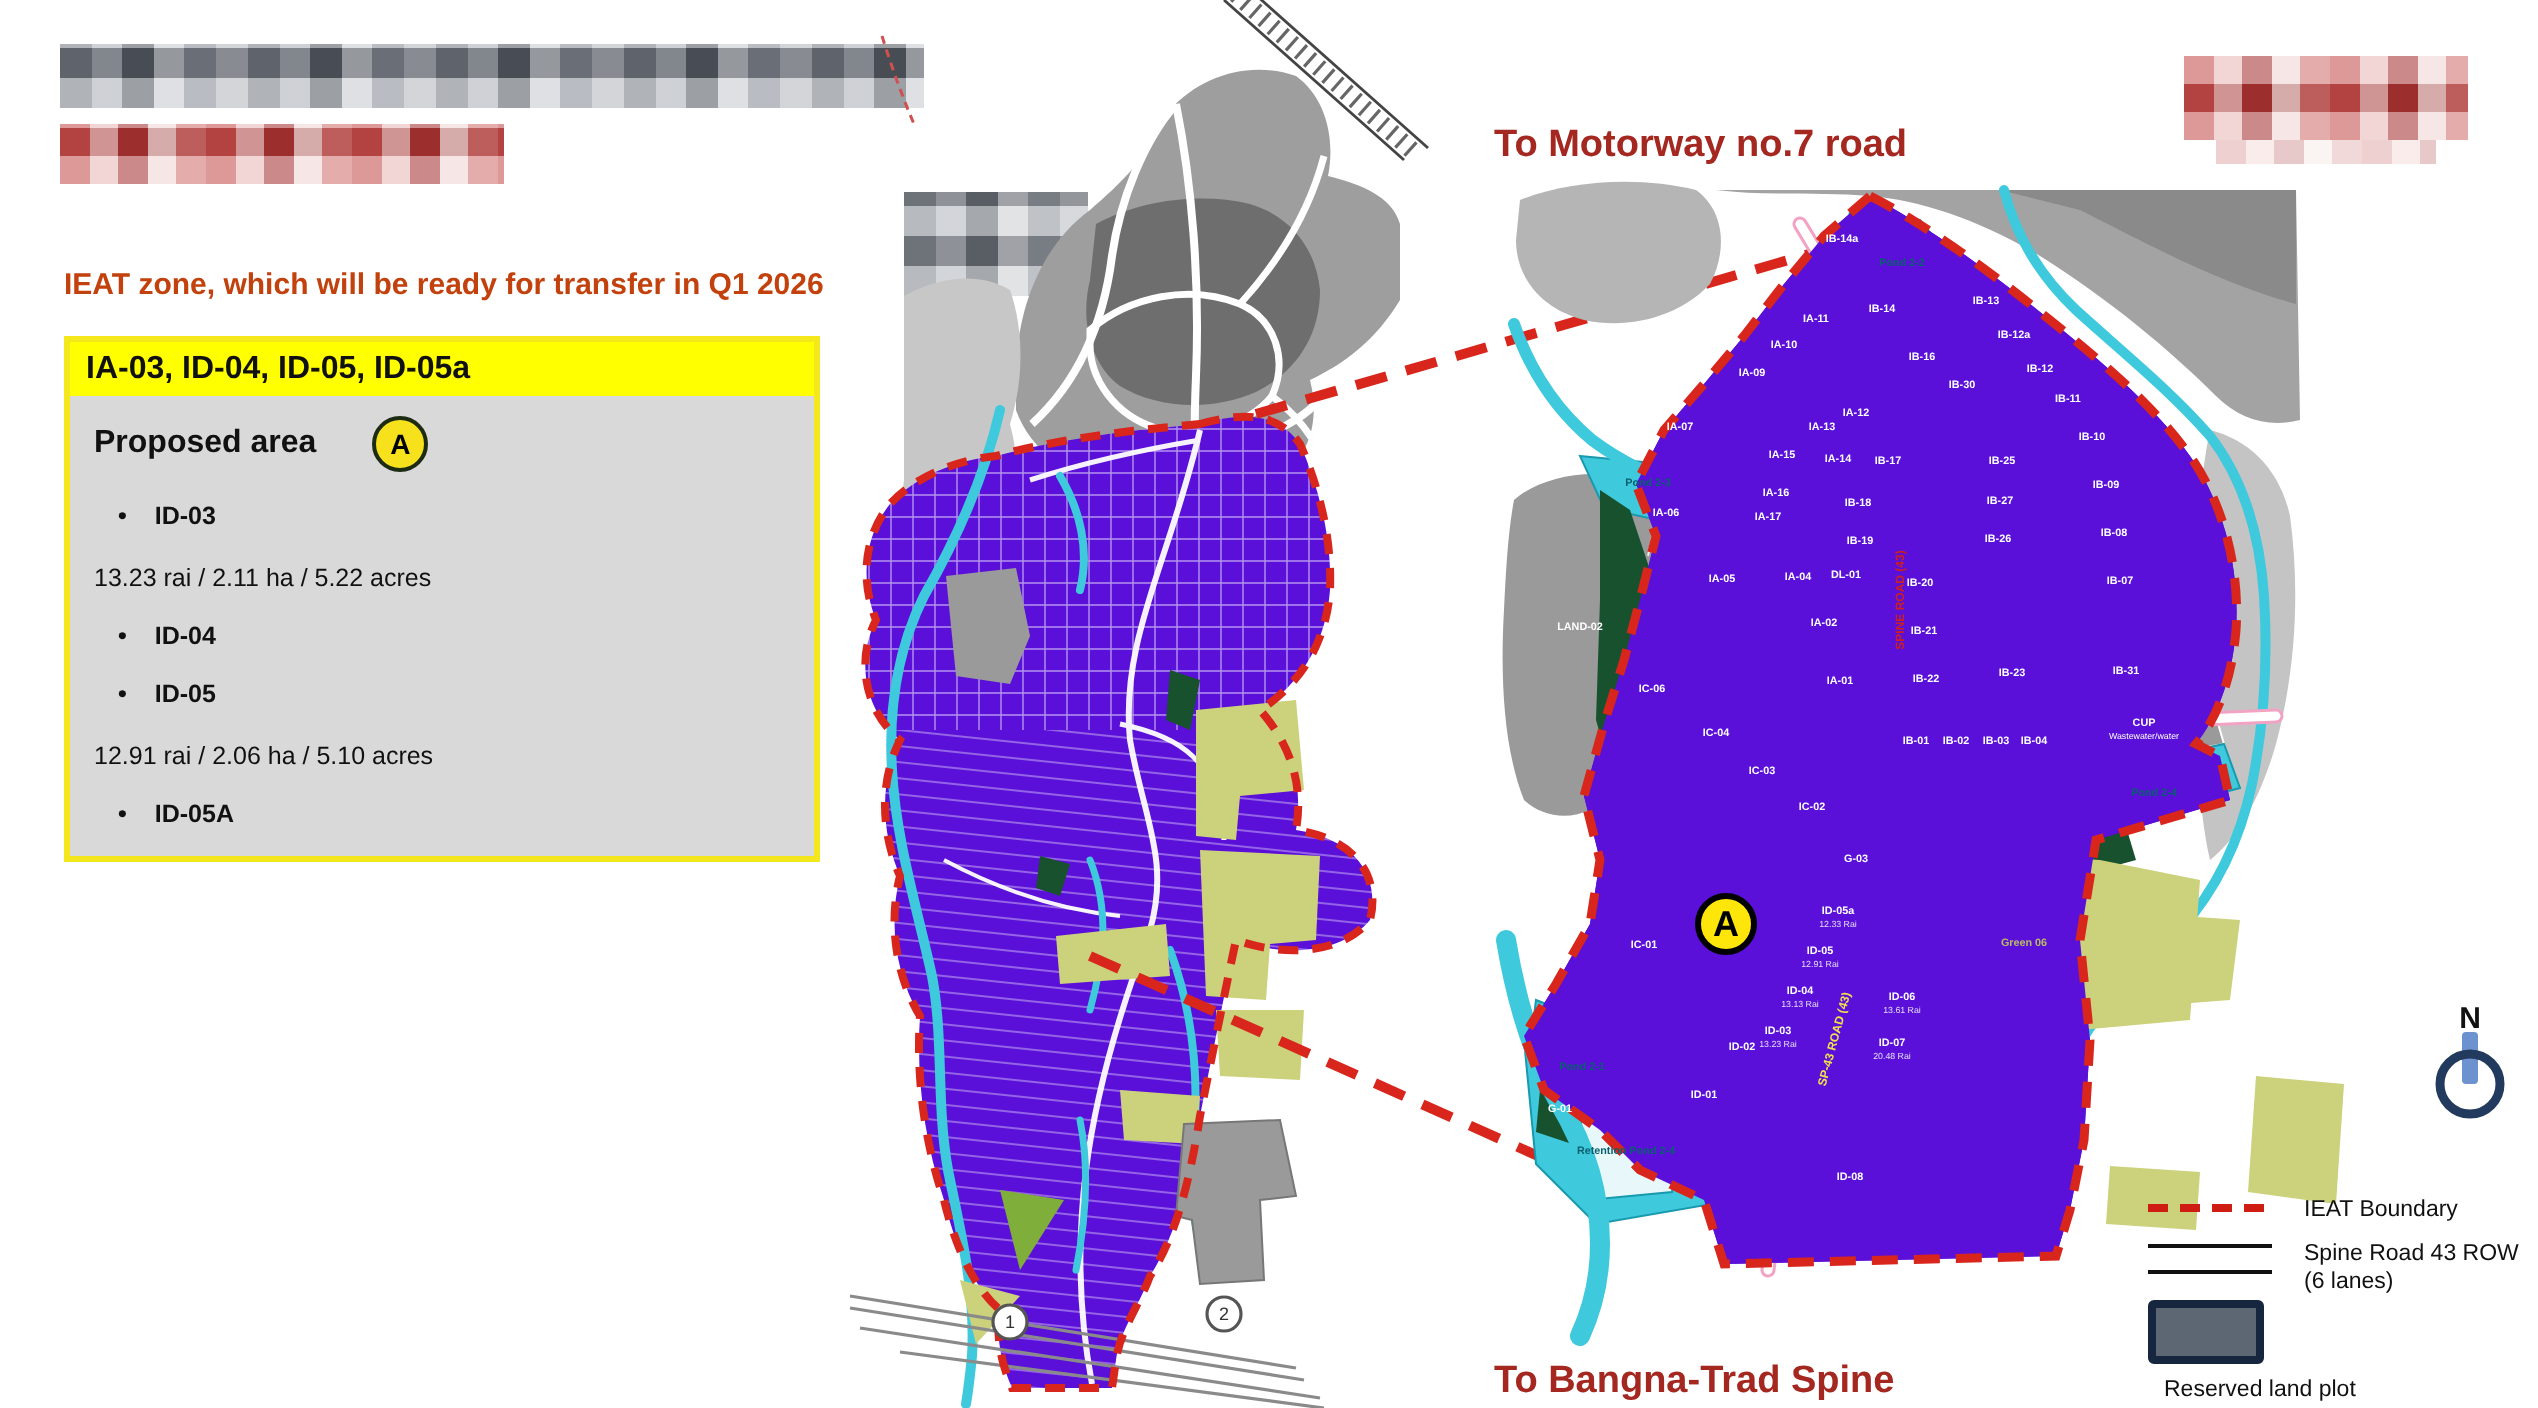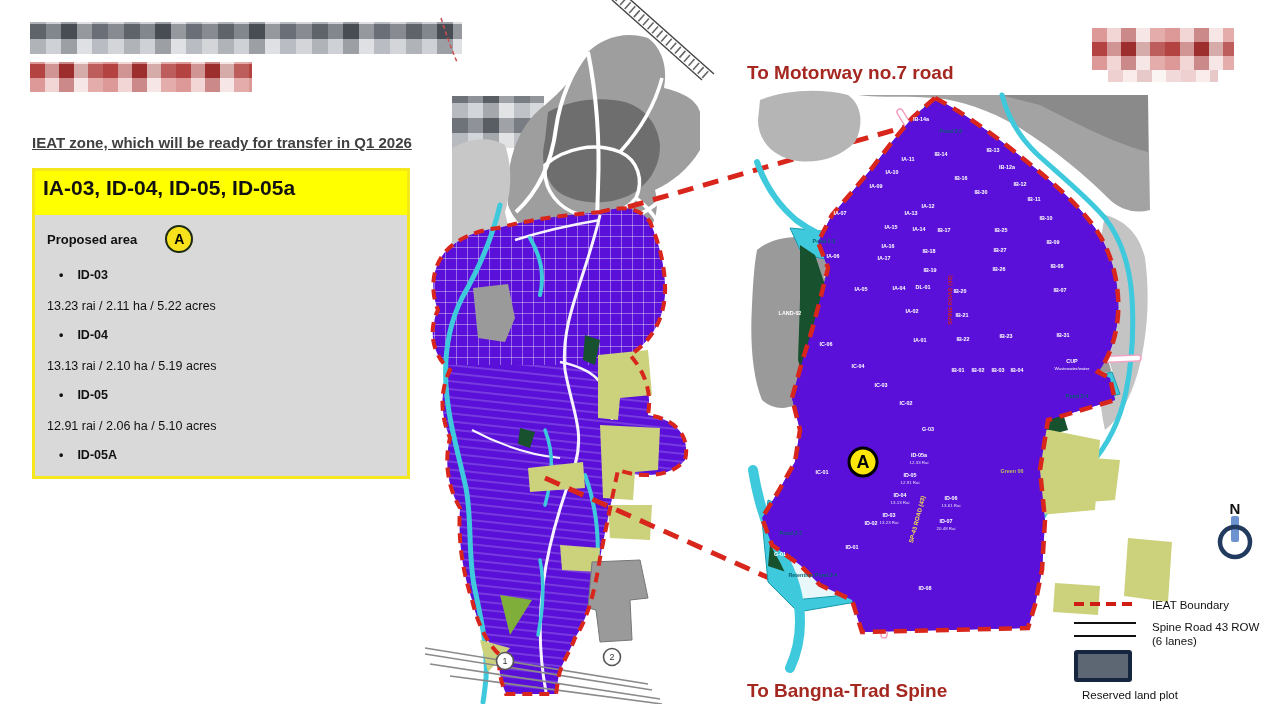--- a/index.html
+++ b/index.html
@@ -8,26 +8,26 @@
   .abs{position:absolute;}
   
   .px{position:absolute;}
   .px-gray{background:
     repeating-linear-gradient(0deg, rgba(255,255,255,.40) 0 15px, rgba(30,34,40,.30) 15px 30px),
     repeating-linear-gradient(90deg,#7b8088 0 16px,#aeb2b9 16px 31px,#5a5f67 31px 47px,#c9ccd1 47px 62px,#8b9099 62px 78px,#b5b9bf 78px 94px);}
   .px-red{background:
     repeating-linear-gradient(0deg, rgba(255,255,255,.42) 0 14px, rgba(120,20,20,.22) 14px 28px),
     repeating-linear-gradient(90deg,#c4504e 0 15px,#e8b9b7 15px 29px,#a63634 29px 44px,#f0d6d4 44px 58px,#d07270 58px 73px);}
   
-  .heading{position:absolute;left:32px;top:134px;width:440px;font-size:15px;font-weight:bold;color:#404040;text-decoration:underline;}
+  .heading{position:absolute;left:32px;top:134px;width:440px;font-size:15px;font-weight:bold;color:#c2410c;}
   .panel{position:absolute;left:32px;top:168px;width:372px;border:3px solid #f4e81d;background:#d9d9d9;}
-  .panel-header{background:#ffff00;padding:5px 8px 15px 8px;font-size:21px;font-weight:bold;color:#111;}
+  .panel-header{background:#ffff00;padding:5px 8px 4px 8px;font-size:16px;font-weight:bold;color:#111;}
   .panel-body{padding:10px 12px 14px 12px;position:relative;}
   .proposed-row{display:flex;align-items:center;gap:28px;}
-  .proposed{font-size:13px;font-weight:bold;color:#111;}
+  .proposed{font-size:16px;font-weight:bold;color:#111;}
   .a-badge{width:24px;height:24px;border-radius:50%;background:#f7e11c;border:2.5px solid #1d2b12;
            display:flex;align-items:center;justify-content:center;font-weight:bold;font-size:14px;color:#000;}
   .item{margin-top:15px;}
   .item-name{font-size:12.5px;font-weight:bold;color:#111;padding-left:12px;}
   .item-name::before{content:"•";margin-right:14px;}
   .item-area{font-size:12.5px;color:#111;margin-top:17px;}
   
   .road-dest{position:absolute;font-size:19px;font-weight:600;color:#a42720;}
   
   .legend{position:absolute;left:1062px;top:588px;width:205px;}
@@ -66,21 +66,20 @@
     <div class="proposed-row">
       <span class="proposed">Proposed area</span>
       <span class="a-badge">A</span>
     </div>
     <div class="item">
       <div class="item-name">ID-03</div>
       <div class="item-area">13.23 rai / 2.11 ha / 5.22 acres</div>
     </div>
     <div class="item">
       <div class="item-name">ID-04</div>
-      <div class="item-area">13.13 rai / 2.10 ha / 5.19 acres</div>
     </div>
     <div class="item">
       <div class="item-name">ID-05</div>
       <div class="item-area">12.91 rai / 2.06 ha / 5.10 acres</div>
     </div>
     <div class="item">
       <div class="item-name">ID-05A</div>
     </div>
   </div>
 </div>

